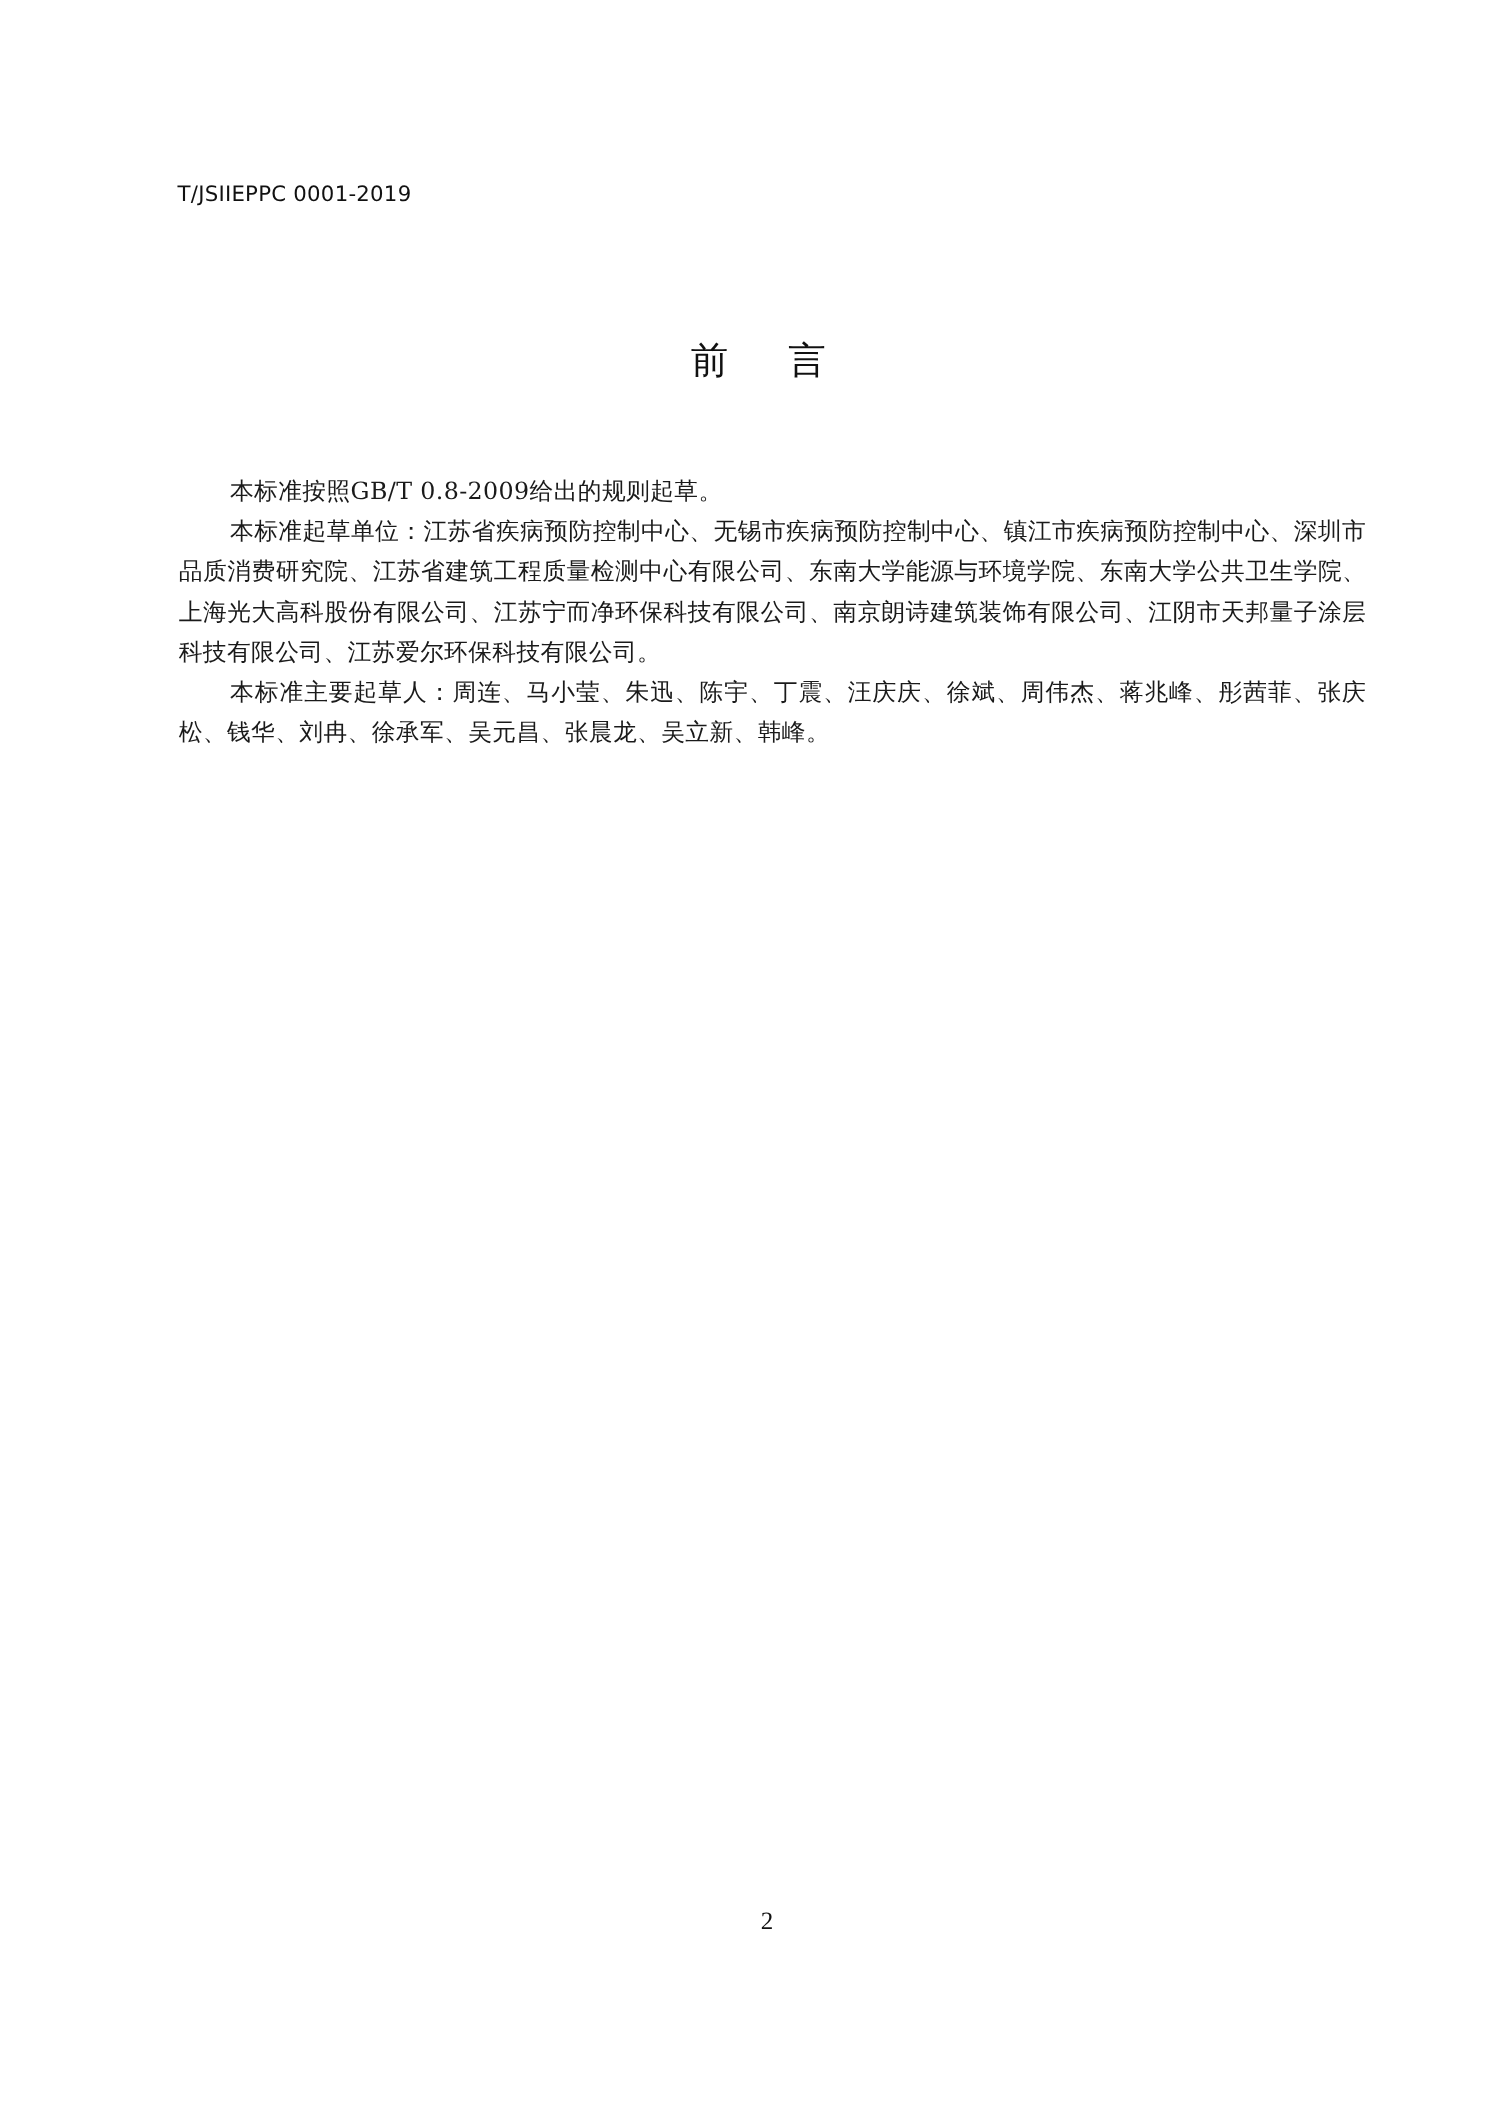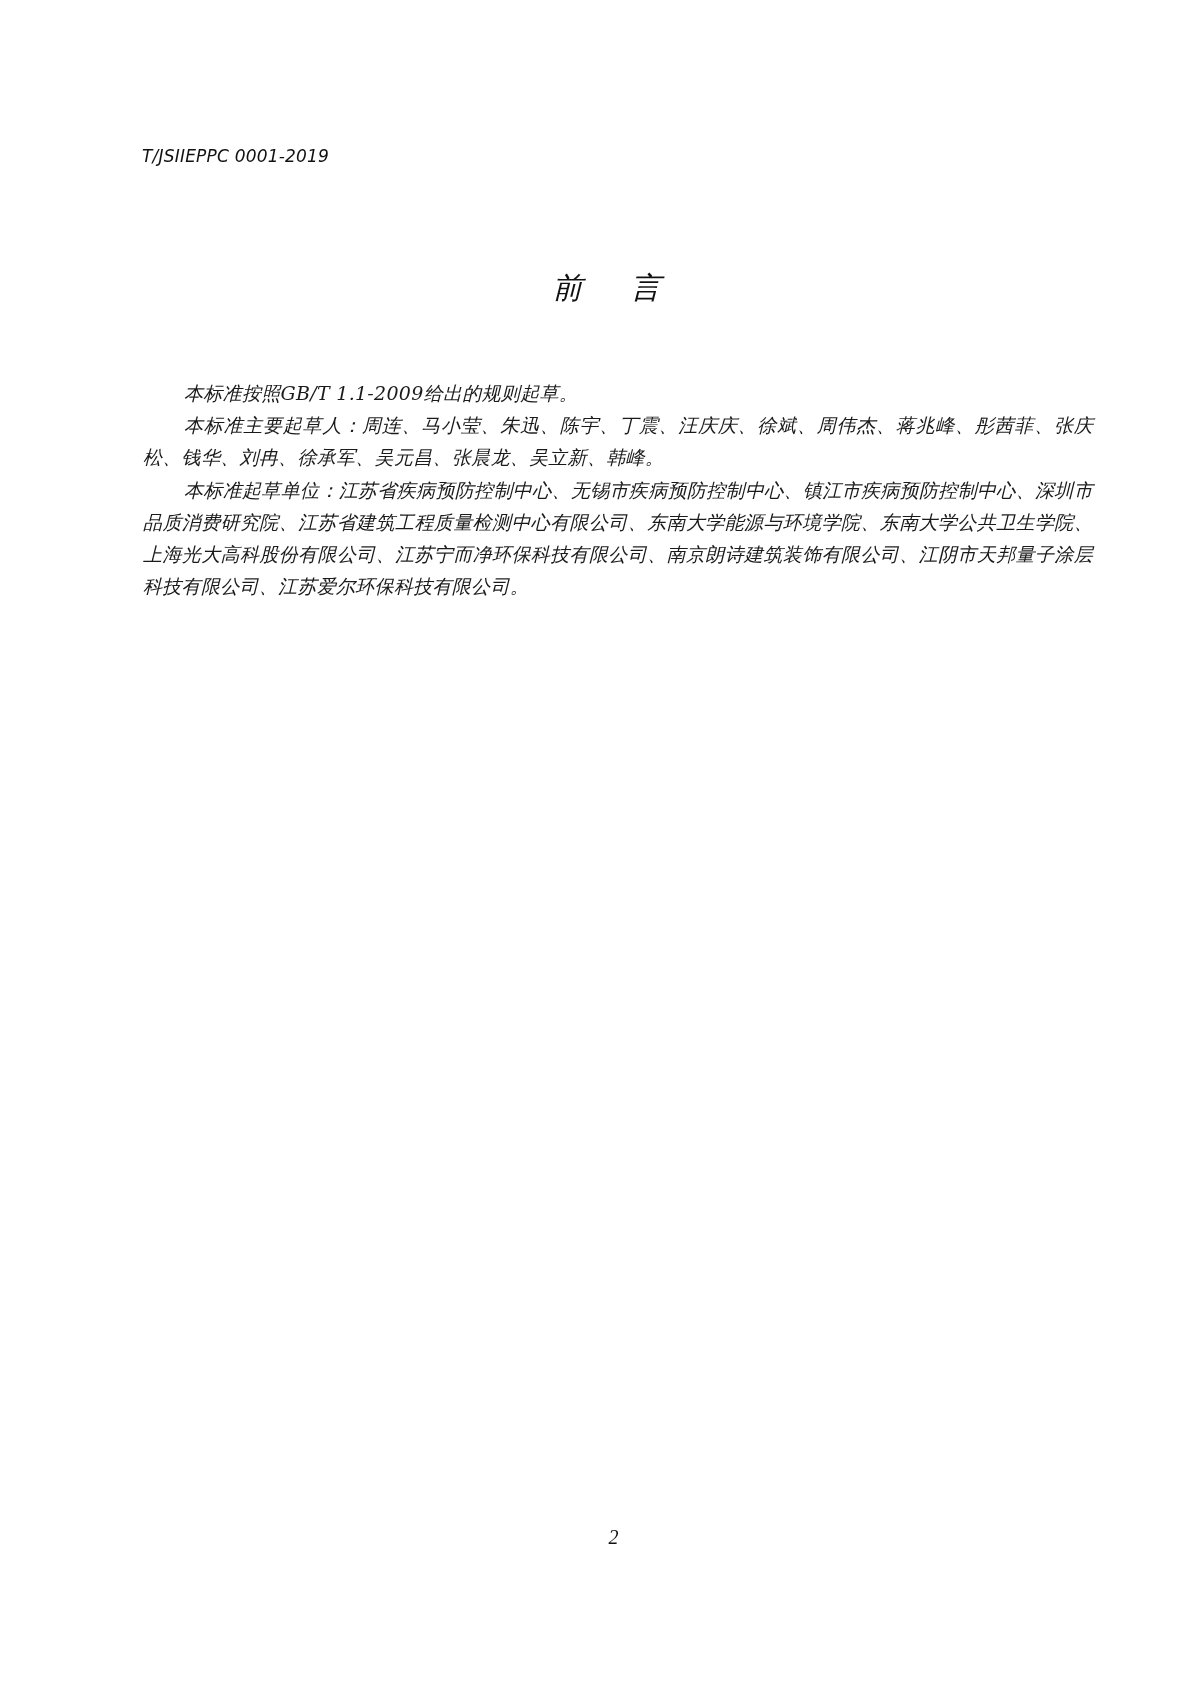--- a/index.html
+++ b/index.html
@@ -1,17 +1,17 @@
 <!DOCTYPE html>
 <html><head>
 <meta charset="utf-8">
 <style>
   html, body { margin: 0; padding: 0; background: #ffffff; }
   body { width: 1199px; height: 1696px; position: relative; overflow: hidden; color: #1a1a1a; }
-  .page { position: absolute; left: 0; top: 0; width: 1199px; height: 1696px; background: #ffffff; font-style: italic; }
+  .page { position: absolute; left: 0; top: 0; width: 1199px; height: 1696px; background: #ffffff; }
   .std-code {
     position: absolute; left: 142px; top: 146px;
     font-family: "DejaVu Sans", "Liberation Sans", sans-serif;
     font-size: 17px; letter-spacing: 0.2px; color: #111;
   }
   .title {
     position: absolute; left: 0; width: 1199px; top: 268px;
     text-align: center;
     font-family: "DejaVu Sans", "Liberation Sans", sans-serif;
     font-size: 30px; color: #111;
@@ -38,20 +38,20 @@
 
 <div class="page">
 
   <div class="std-code">T/JSIIEPPC 0001-2019</div>
 
   <div class="title">
     <span class="ch">前</span><span class="gap"></span><span class="ch">言</span>
   </div>
 
   <div class="body">
-    <p>本标准按照GB/T 1.1-2009给出的规则起草。</p>
+    <p>本标准按照GB/T 0.8-2009给出的规则起草。</p>
+    <p>本标准起草单位：江苏省疾病预防控制中心、无锡市疾病预防控制中心、镇江市疾病预防控制中心、深圳市品质消费研究院、江苏省建筑工程质量检测中心有限公司、东南大学能源与环境学院、东南大学公共卫生学院、上海光大高科股份有限公司、江苏宁而净环保科技有限公司、南京朗诗建筑装饰有限公司、江阴市天邦量子涂层科技有限公司、江苏爱尔环保科技有限公司。</p>
     <p>本标准主要起草人：周连、马小莹、朱迅、陈宇、丁震、汪庆庆、徐斌、周伟杰、蒋兆峰、彤茜菲、张庆松、钱华、刘冉、徐承军、吴元昌、张晨龙、吴立新、韩峰。</p>
-    <p>本标准起草单位：江苏省疾病预防控制中心、无锡市疾病预防控制中心、镇江市疾病预防控制中心、深圳市品质消费研究院、江苏省建筑工程质量检测中心有限公司、东南大学能源与环境学院、东南大学公共卫生学院、上海光大高科股份有限公司、江苏宁而净环保科技有限公司、南京朗诗建筑装饰有限公司、江阴市天邦量子涂层科技有限公司、江苏爱尔环保科技有限公司。</p>
   </div>
 
   <div class="page-number">2</div>
 
 </div>
 
 </body></html>

